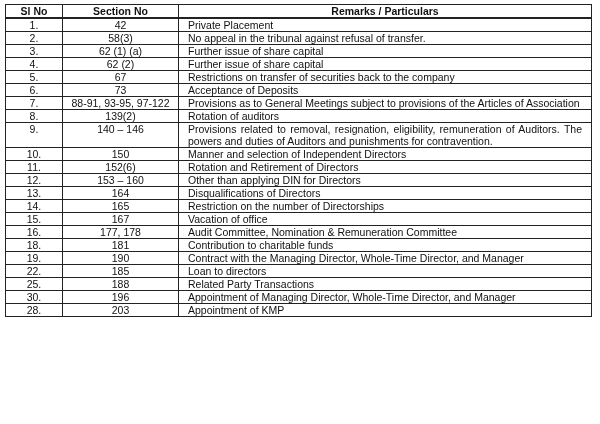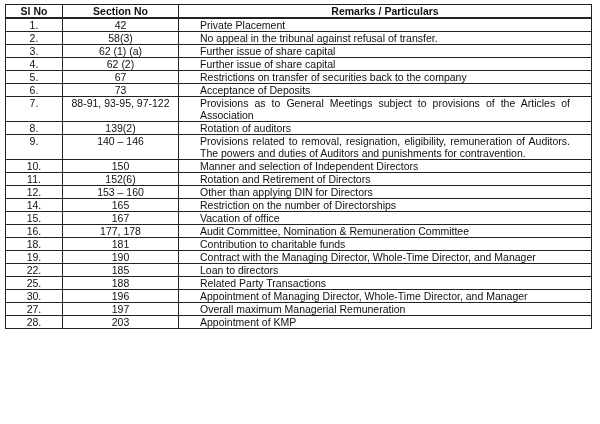--- a/index.html
+++ b/index.html
@@ -43,21 +43,21 @@
     text-align: center;
     border-bottom-width: 2px;
     white-space: nowrap;
   }
   td.sl-cell, td.section-cell {
     text-align: center;
     white-space: nowrap;
   }
   td.remarks-cell {
     text-align: justify;
-    padding: 0 21px;
+    padding: 0 9px;
   }
 </style>
 </head>
 <body>
 
 <div class="page">
   <table class="sections-table">
     <colgroup>
       <col class="col-sl">
       <col class="col-section">
@@ -125,20 +125,25 @@
           <td class="sl-cell">11.</td>
           <td class="section-cell">152(6)</td>
           <td class="remarks-cell">Rotation and Retirement of Directors</td>
         </tr>
         <tr>
           <td class="sl-cell">12.</td>
           <td class="section-cell">153 – 160</td>
           <td class="remarks-cell">Other than applying DIN for Directors</td>
         </tr>
         <tr>
+          <td class="sl-cell">13.</td>
+          <td class="section-cell">164</td>
+          <td class="remarks-cell">Disqualifications of Directors</td>
+        </tr>
+        <tr>
           <td class="sl-cell">14.</td>
           <td class="section-cell">165</td>
           <td class="remarks-cell">Restriction on the number of Directorships</td>
         </tr>
         <tr>
           <td class="sl-cell">15.</td>
           <td class="section-cell">167</td>
           <td class="remarks-cell">Vacation of office</td>
         </tr>
         <tr>
@@ -165,24 +170,19 @@
           <td class="sl-cell">25.</td>
           <td class="section-cell">188</td>
           <td class="remarks-cell">Related Party Transactions</td>
         </tr>
         <tr>
           <td class="sl-cell">30.</td>
           <td class="section-cell">196</td>
           <td class="remarks-cell">Appointment of Managing Director, Whole-Time Director, and Manager</td>
         </tr>
         <tr>
-          <td class="sl-cell">27.</td>
-          <td class="section-cell">197</td>
-          <td class="remarks-cell">Overall maximum Managerial Remuneration</td>
-        </tr>
-        <tr>
           <td class="sl-cell">28.</td>
           <td class="section-cell">203</td>
           <td class="remarks-cell">Appointment of KMP</td>
         </tr>
       </tbody>
   </table>
 </div>
 
 </body></html>

